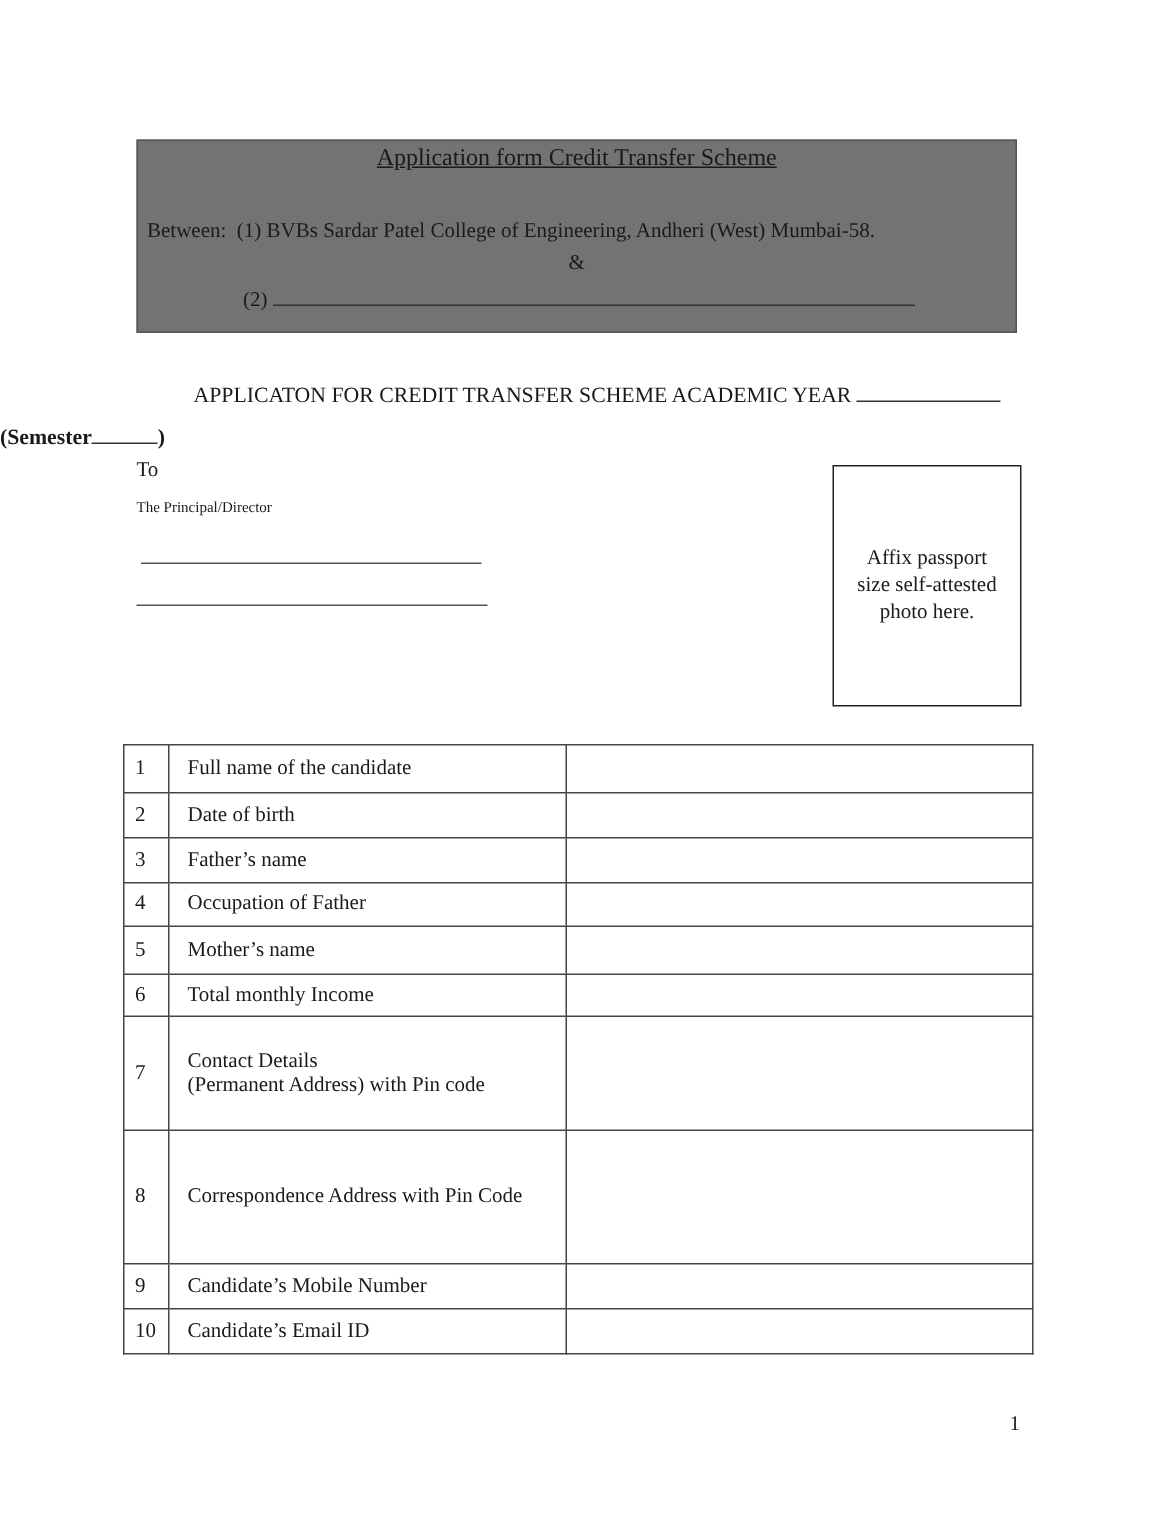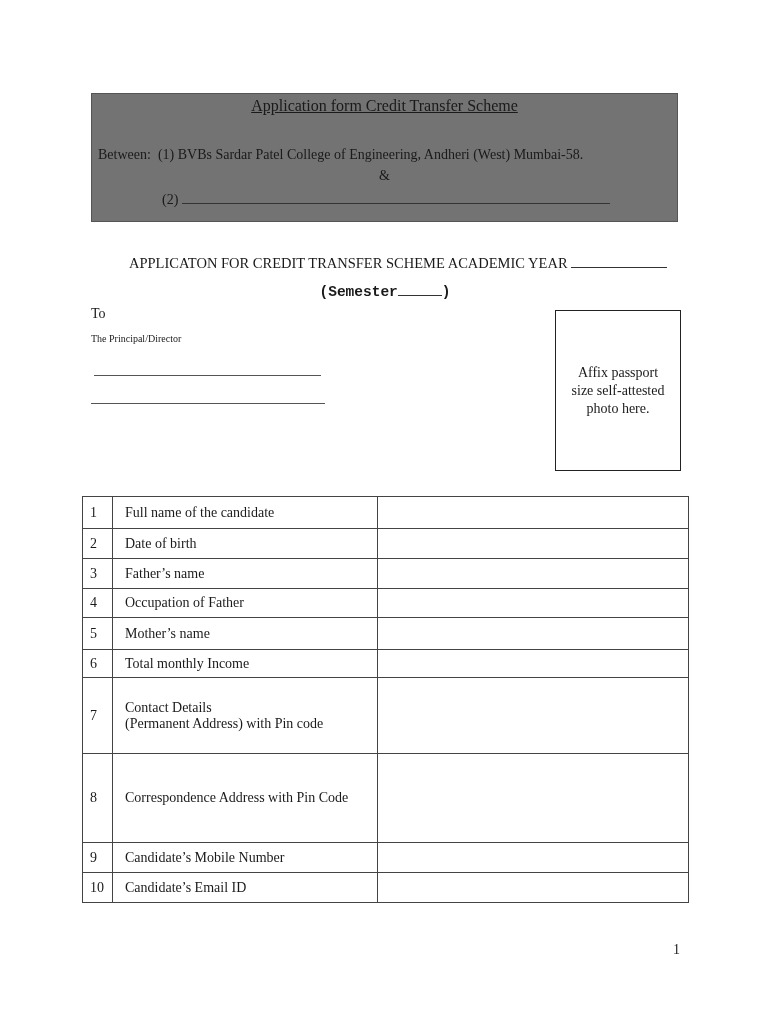--- a/index.html
+++ b/index.html
@@ -8,21 +8,21 @@
   .abs { position: absolute; }
   .hdr-box { left: 91px; top: 93px; width: 587px; height: 129px; background: #737373;
              border: 1.5px solid #555; box-sizing: border-box; }
   .hdr-title { left: 0; right: 0; top: 3px; text-align: center; font-size: 16px; text-decoration: underline; }
   .hdr-sub { left: 0; right: 0; top: 26px; text-align: center; font-size: 14px; }
   .hdr-between { left: 6px; top: 53px; font-size: 14px; text-align: center; }
   .hdr-amp { left: 0; right: 0; top: 74px; text-align: center; font-size: 14px; }
   .hdr-two { left: 70px; top: 95px; font-size: 14px; }
   .blank-line { display: inline-block; border-bottom: 1px solid #333; height: 14px; vertical-align: baseline; }
   .app-heading { left: 91px; top: 253px; font-size: 14.5px; font-weight: normal; margin-left: 38px; }
-  .semester { left: 0; width: 770px; top: 281px; text-align: center; font-size: 14.5px; font-weight: bold; font-family: Liberation Mono, monospace; }
+  .semester { left: 0; width: 770px; top: 281px; font-size: 14.5px; font-weight: bold; }
   .to { left: 91px; top: 306px; font-size: 14px; }
   .principal { left: 91px; top: 333px; font-size: 10px; }
   .addr-line1 { left: 94px; top: 363px; width: 227px; height: 12px; border-bottom: 1px solid #555; }
   .addr-line2 { left: 91px; top: 391px; width: 234px; height: 12px; border-bottom: 1px solid #555; }
   .photo-box { left: 555px; top: 310px; width: 126px; height: 161px; border: 1.5px solid #222; box-sizing: border-box;
                display: flex; align-items: center; justify-content: center; text-align: center; font-size: 14px; line-height: 18px; }
   table.form { position: absolute; left: 82px; top: 496px; width: 607px; border-collapse: collapse; font-size: 14px; }
   table.form td { border: 1px solid #444; padding: 0 7px; vertical-align: middle; }
   table.form td.num { width: 16px; padding: 0 6px 0 7px; }
   table.form td.label { width: 245px; padding-left: 12px; }

